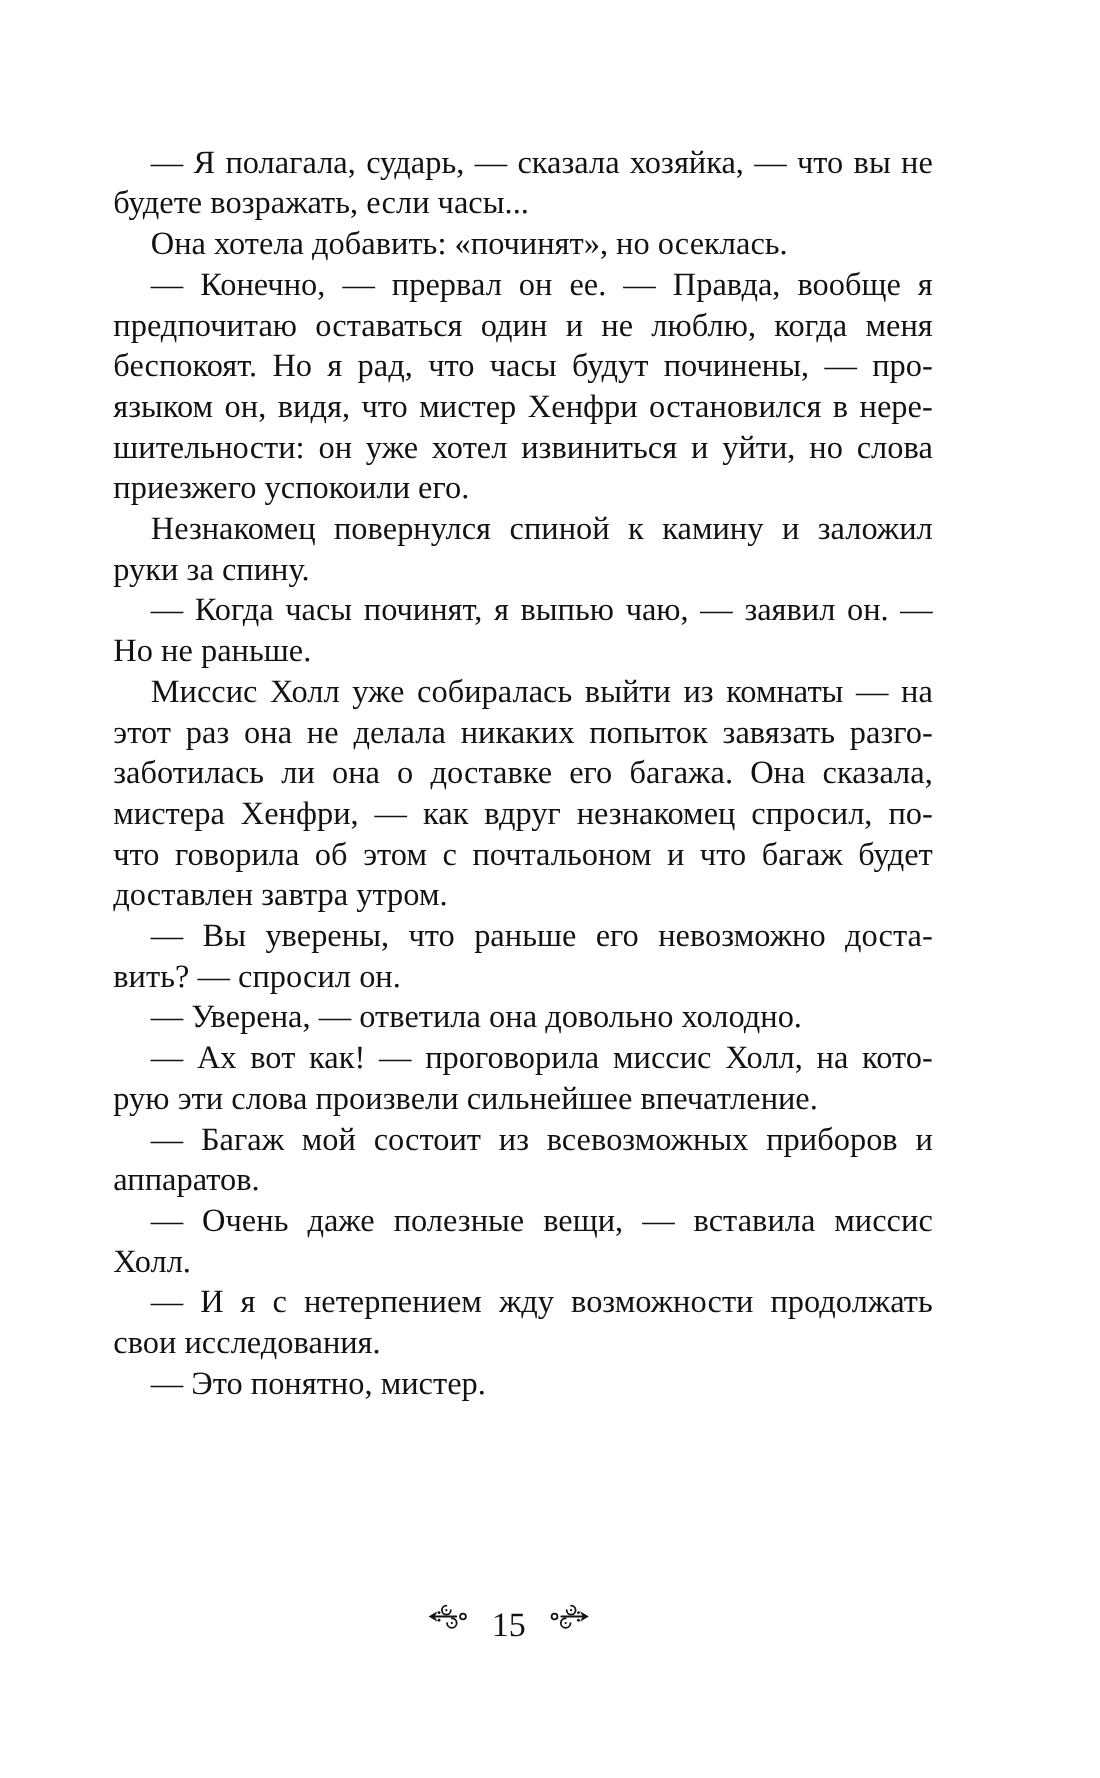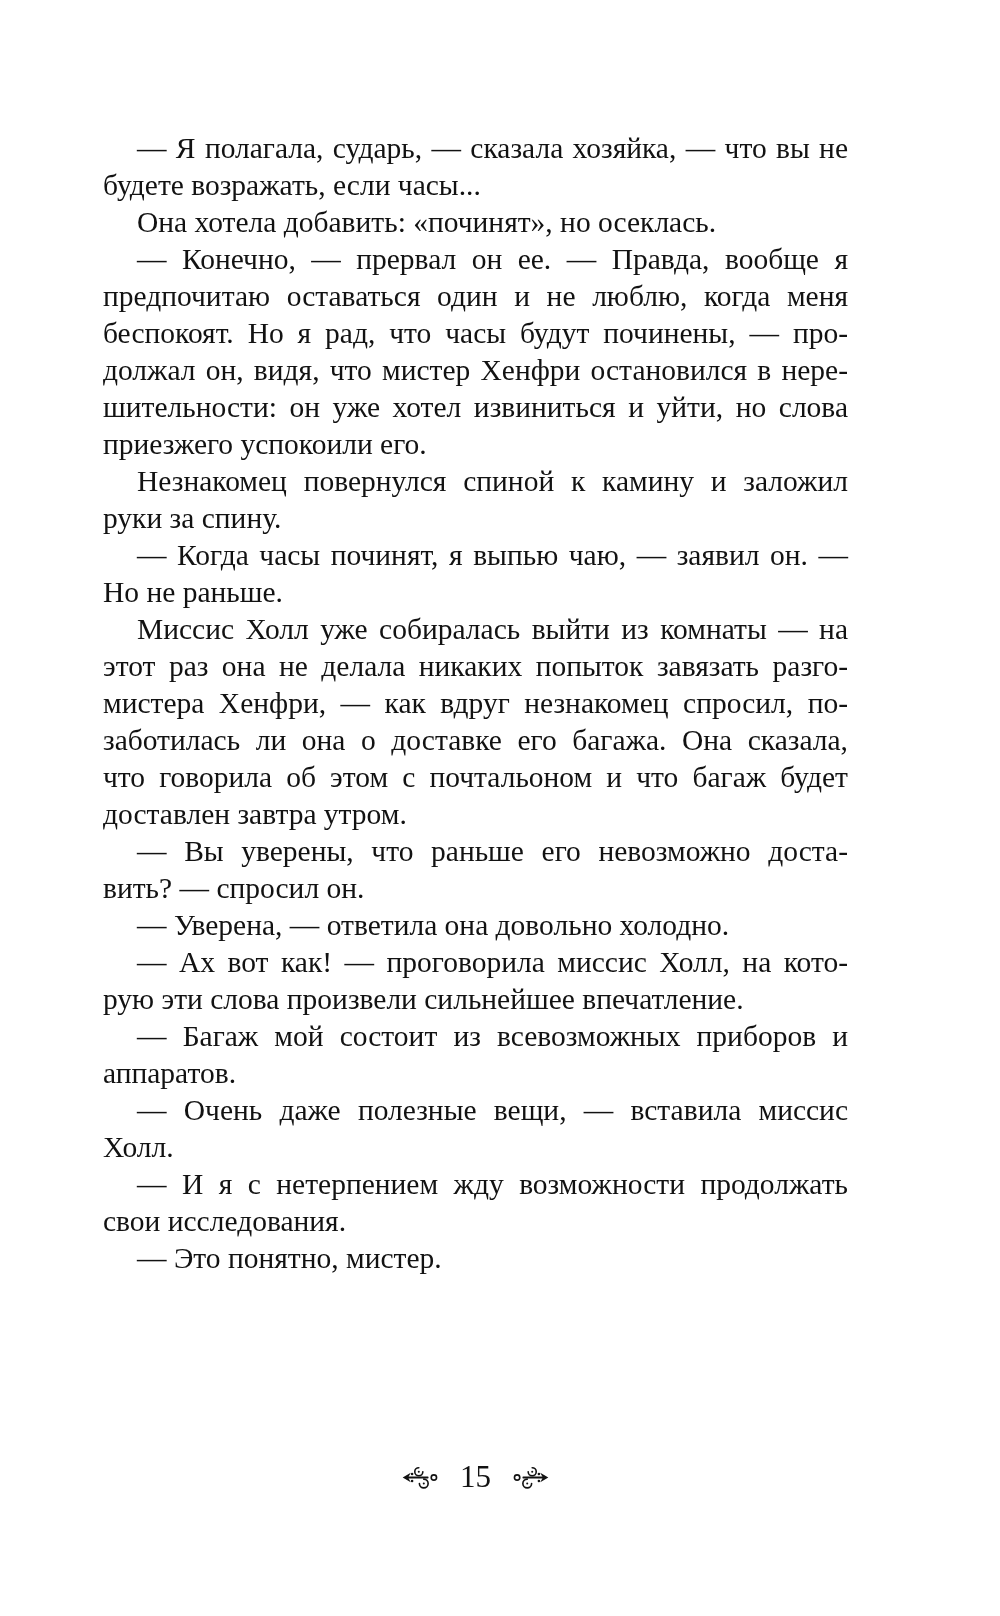--- a/index.html
+++ b/index.html
@@ -37,26 +37,26 @@
   }
   .line.justify {
     text-align: justify;
     text-align-last: justify;
   }
   .line.indent {
     padding-left: 34px;
   }
   .folio {
     position: absolute;
-    left: 103px;
+    left: 90px;
     top: 1456px;
     width: 745px;
     height: 42px;
     display: flex;
-    align-items: center;
+    align-items: flex-start;
     justify-content: center;
     gap: 22px;
   }
   .folio .page-num {
     font-size: 31px;
     line-height: 42px;
     color: #121212;
   }
   .fleuron {
     width: 36px;
@@ -84,37 +84,37 @@
         <div class="line indent justify">— Я полагала, сударь, — сказала хозяйка, — что вы не</div>
         <div class="line">будете возражать, если часы...</div>
       </div>
       <div class="para">
         <div class="line indent">Она хотела добавить: «починят», но осеклась.</div>
       </div>
       <div class="para">
         <div class="line indent justify">— Конечно, — прервал он ее. — Правда, вообще я</div>
         <div class="line justify">предпочитаю оставаться один и не люблю, когда меня</div>
         <div class="line justify">беспокоят. Но я рад, что часы будут починены, — про-</div>
-        <div class="line justify">должал он, видя, что мистер Хенфри остановился в нере-</div>
+        <div class="line justify">языком он, видя, что мистер Хенфри остановился в нере-</div>
         <div class="line justify">шительности: он уже хотел извиниться и уйти, но слова</div>
         <div class="line">приезжего успокоили его.</div>
       </div>
       <div class="para">
         <div class="line indent justify">Незнакомец повернулся спиной к камину и заложил</div>
         <div class="line">руки за спину.</div>
       </div>
       <div class="para">
         <div class="line indent justify">— Когда часы починят, я выпью чаю, — заявил он. —</div>
         <div class="line">Но не раньше.</div>
       </div>
       <div class="para">
         <div class="line indent justify">Миссис Холл уже собиралась выйти из комнаты — на</div>
         <div class="line justify">этот раз она не делала никаких попыток завязать разго-</div>
+        <div class="line justify">заботилась ли она о доставке его багажа. Она сказала,</div>
         <div class="line justify">мистера Хенфри, — как вдруг незнакомец спросил, по-</div>
-        <div class="line justify">заботилась ли она о доставке его багажа. Она сказала,</div>
         <div class="line justify">что говорила об этом с почтальоном и что багаж будет</div>
         <div class="line">доставлен завтра утром.</div>
       </div>
       <div class="para">
         <div class="line indent justify">— Вы уверены, что раньше его невозможно доста-</div>
         <div class="line">вить? — спросил он.</div>
       </div>
       <div class="para">
         <div class="line indent">— Уверена, — ответила она довольно холодно.</div>
       </div>

